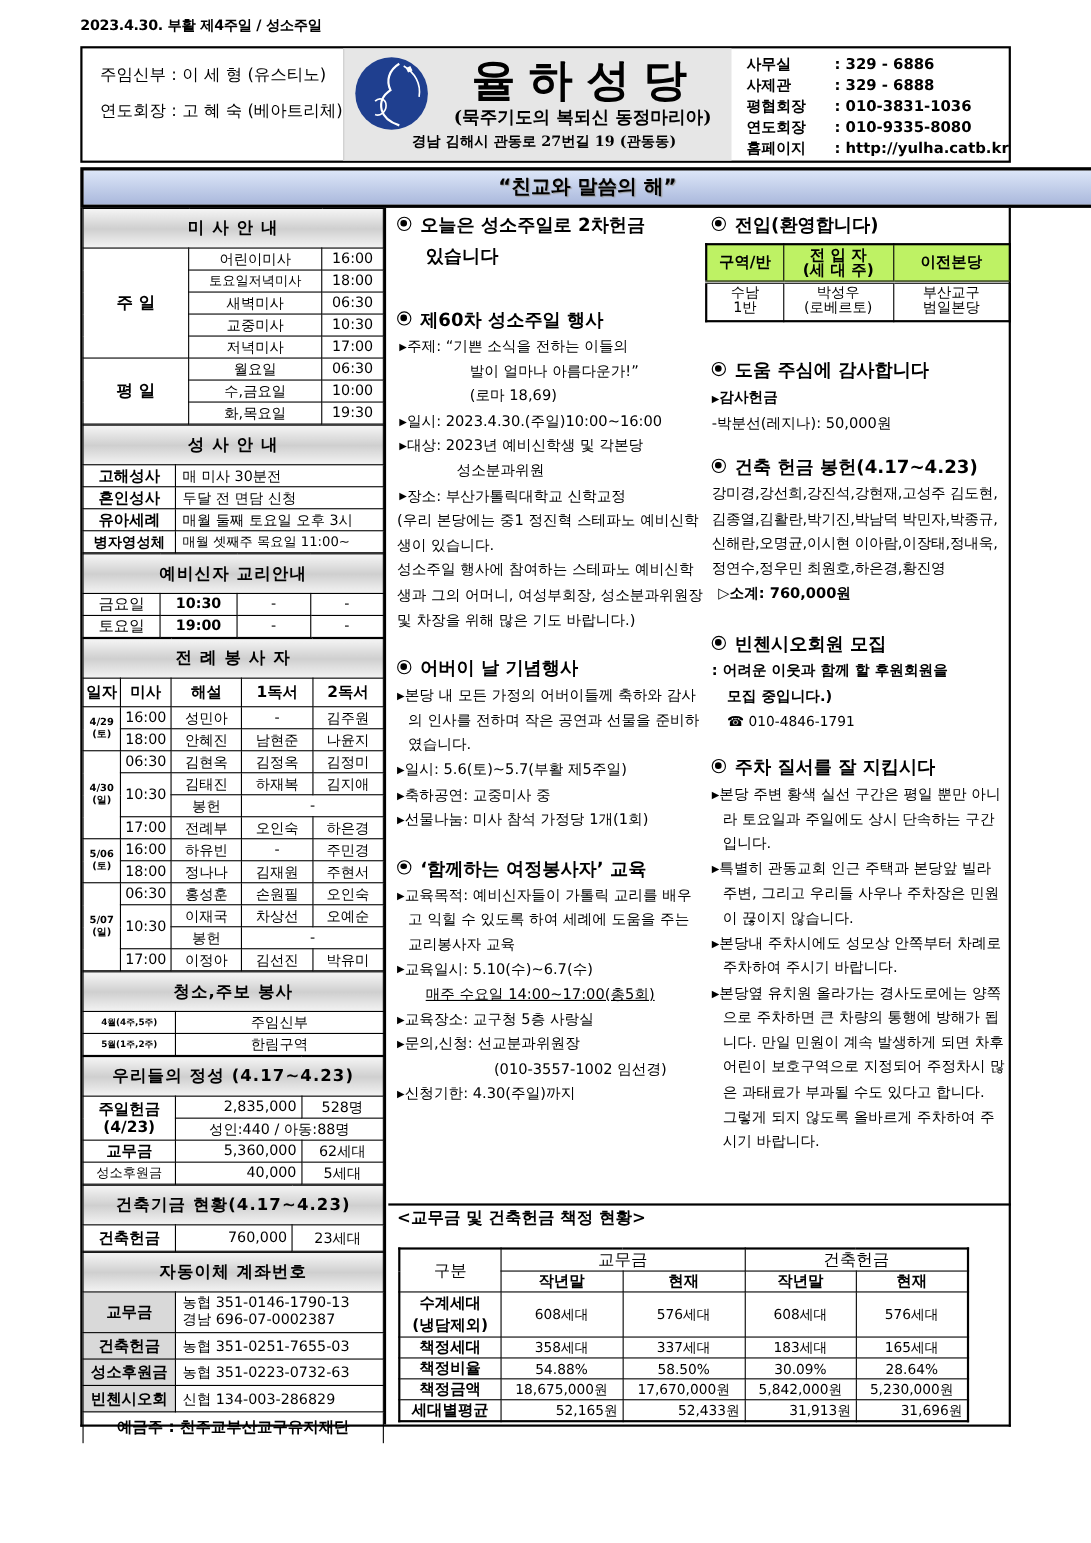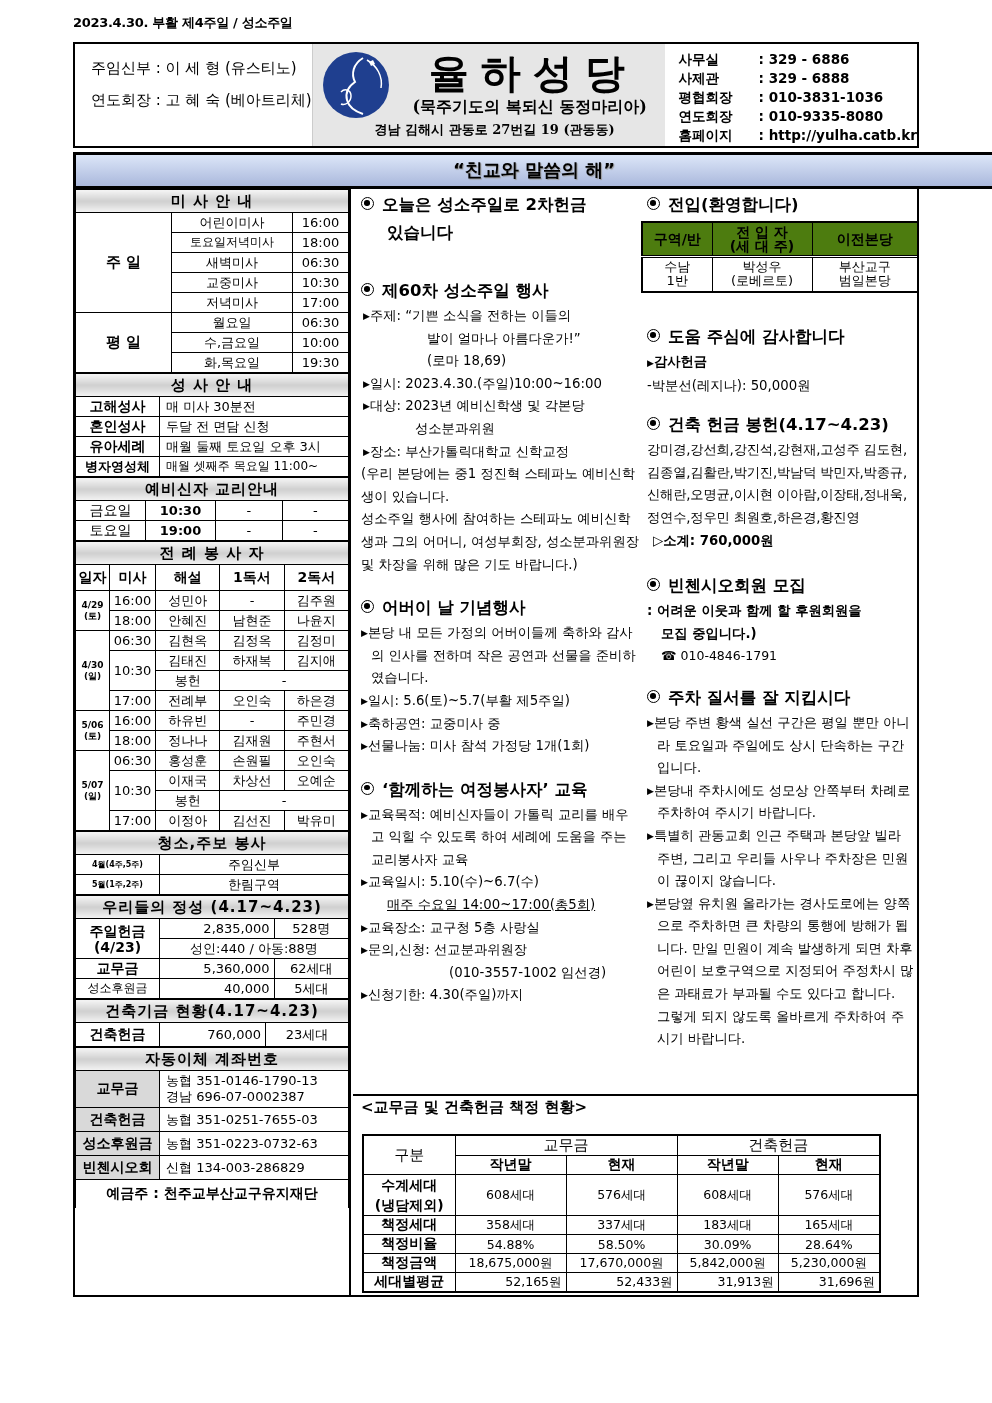--- a/index.html
+++ b/index.html
@@ -16,37 +16,37 @@
 #hdr-sub{position:absolute;left:72px;top:52px;width:290px;text-align:center;font-size:16px;font-weight:bold;font-family:"DejaVu Serif","Liberation Serif",serif;line-height:22px}
 #hdr-addr{position:absolute;left:0;top:76px;width:364px;text-align:center;font-size:13px;font-weight:bold;font-family:"DejaVu Serif","Liberation Serif",serif;line-height:20px}
 #hdr-right{flex:1;padding:6px 0 0 14px;font-size:13.5px;line-height:19px;font-weight:bold;white-space:nowrap}
 #hdr-right .row{display:flex}
 #hdr-right .lab{width:74px;text-align:justify;text-align-last:justify;margin-right:6px}
 #banner{left:73px;top:152px;width:922px;height:37px;border:3px solid #000;background:linear-gradient(#dce6f8,#aab8dc);text-align:center;font-size:18px;font-weight:bold;line-height:30px;text-shadow:1px 1px 1px #999}
 #main{left:73px;top:189px;width:846px;height:1108px;border:2px solid #000;border-top:none}
 #leftcol{position:absolute;left:0;top:0;width:276px;height:1106px;border-right:2px solid #000}
 table{border-collapse:collapse;width:100%}
 td,th{border:1px solid #000;text-align:center;font-size:13px;height:20px;padding:0 2px;white-space:nowrap}
-.sec{background:linear-gradient(#f4f4f4,#cfcfcf 50%,#f4f4f4);font-weight:bold;font-size:15px;letter-spacing:1px;height:23px}
+.sec{background:linear-gradient(#f4f4f4,#cfcfcf 50%,#f4f4f4);font-weight:bold;font-size:15px;letter-spacing:1px;height:36px}
 .bl{font-weight:bold}
 .lt{text-align:left;padding-left:6px}
 .rt{text-align:right;padding-right:4px}
 .gray{background:#d9d9d9}
 #midcol{position:absolute;left:278px;top:0;width:286px;font-size:13.3px;line-height:22.6px}
 #rightcol{position:absolute;left:566px;top:0;width:278px;font-size:13.3px;line-height:22.6px}
 .h{font-size:16.5px;font-weight:bold;line-height:28px;margin-top:2px}
 .h .dot{display:inline-block;width:13px;height:13px;border:1.6px solid #000;border-radius:50%;position:relative;margin-right:8px;vertical-align:0}
 .h .dot:after{content:"";position:absolute;left:2.2px;top:2.2px;width:5.5px;height:5.5px;background:#000;border-radius:50%}
 .b{padding-left:8px;text-indent:-8px}
 .b .tri{font-size:9px;vertical-align:1px}
 .ind{padding-left:66px}
 .ind2{padding-left:54px}
 .pad{padding-left:10px}
 #mov-table td{font-size:13px;height:22px}
-#mov-table th{background:#4d7c0f;font-size:14px;font-weight:bold;height:34px;line-height:14px}
+#mov-table th{background:#bef264;font-size:14px;font-weight:bold;height:34px;line-height:14px}
 #bottom{position:absolute;left:278px;top:905px;width:566px}
 #bottom-title{font-size:15px;font-weight:bold;line-height:22px;padding-left:8px;font-family:"DejaVu Serif","Liberation Serif",serif}
 #ptable{width:519px;margin-left:9px;margin-top:16px;border:2px solid #000}
 #ptable td{font-size:12.5px;height:19px}
 #ptable .hd{font-weight:bold;font-size:14px}
 </style>
 </head>
 <body>
 
 <div id="topdate" class="abs">2023.4.30. 부활 제4주일 / 성소주일</div>
@@ -413,22 +413,22 @@
       <div>-박분선(레지나): 50,000원</div>
       <div class="h" style="margin-top:14px"><span class="dot"></span><span>건축 헌금 봉헌(4.17~4.23)</span></div>
       <div style="letter-spacing:-0.2px">강미경,강선희,강진석,강현재,고성주 김도현,김종열,김활란,박기진,박남덕 박민자,박종규,신해란,오명균,이시현 이아람,이장태,정내욱,정연수,정우민 최원호,하은경,황진영</div>
       <div class="bl" style="padding-left:6px">▷소계: 760,000원</div>
       <div class="h" style="margin-top:20px"><span class="dot"></span><span>빈첸시오회원 모집</span></div>
       <div class="bl">: 어려운 이웃과 함께 할 후원회원을</div>
       <div class="bl" style="padding-left:14px">모집 중입니다.)</div>
       <div style="padding-left:14px;font-size:12.5px">☎ 010-4846-1791</div>
       <div class="h" style="margin-top:16px"><span class="dot"></span><span>주차 질서를 잘 지킵시다</span></div>
       <div class="b" style="padding-left:10px;text-indent:-10px"><span class="tri">▶</span><span>본당 주변 황색 실선 구간은 평일 뿐만 아니라 토요일과 주일에도 상시 단속하는 구간입니다.</span></div>
+      <div class="b" style="padding-left:10px;text-indent:-10px"><span class="tri">▶</span><span>특별히 관동교회 인근 주택과 본당앞 빌라 주변, 그리고 우리들 사우나 주차장은 민원이 끊이지 않습니다.</span></div>
       <div class="b" style="padding-left:10px;text-indent:-10px"><span class="tri">▶</span><span>본당내 주차시에도 성모상 안쪽부터 차례로 주차하여 주시기 바랍니다.</span></div>
-      <div class="b" style="padding-left:10px;text-indent:-10px"><span class="tri">▶</span><span>특별히 관동교회 인근 주택과 본당앞 빌라 주변, 그리고 우리들 사우나 주차장은 민원이 끊이지 않습니다.</span></div>
       <div class="b" style="padding-left:10px;text-indent:-10px"><span class="tri">▶</span><span>본당옆 유치원 올라가는 경사도로에는 양쪽으로 주차하면 큰 차량의 통행에 방해가 됩니다. 만일 민원이 계속 발생하게 되면 차후 어린이 보호구역으로 지정되어 주정차시 많은 과태료가 부과될 수도 있다고 합니다.</span></div>
       <div style="padding-left:10px">그렇게 되지 않도록 올바르게 주차하여 주시기 바랍니다.</div>
     </div>
   </div>
 
   <div id="bottom">
     <div style="border-top:2px solid #000"></div>
     <div id="bottom-title">&lt;교무금 및 건축헌금 책정 현황&gt;</div>
     <table id="ptable">
       <tbody>

